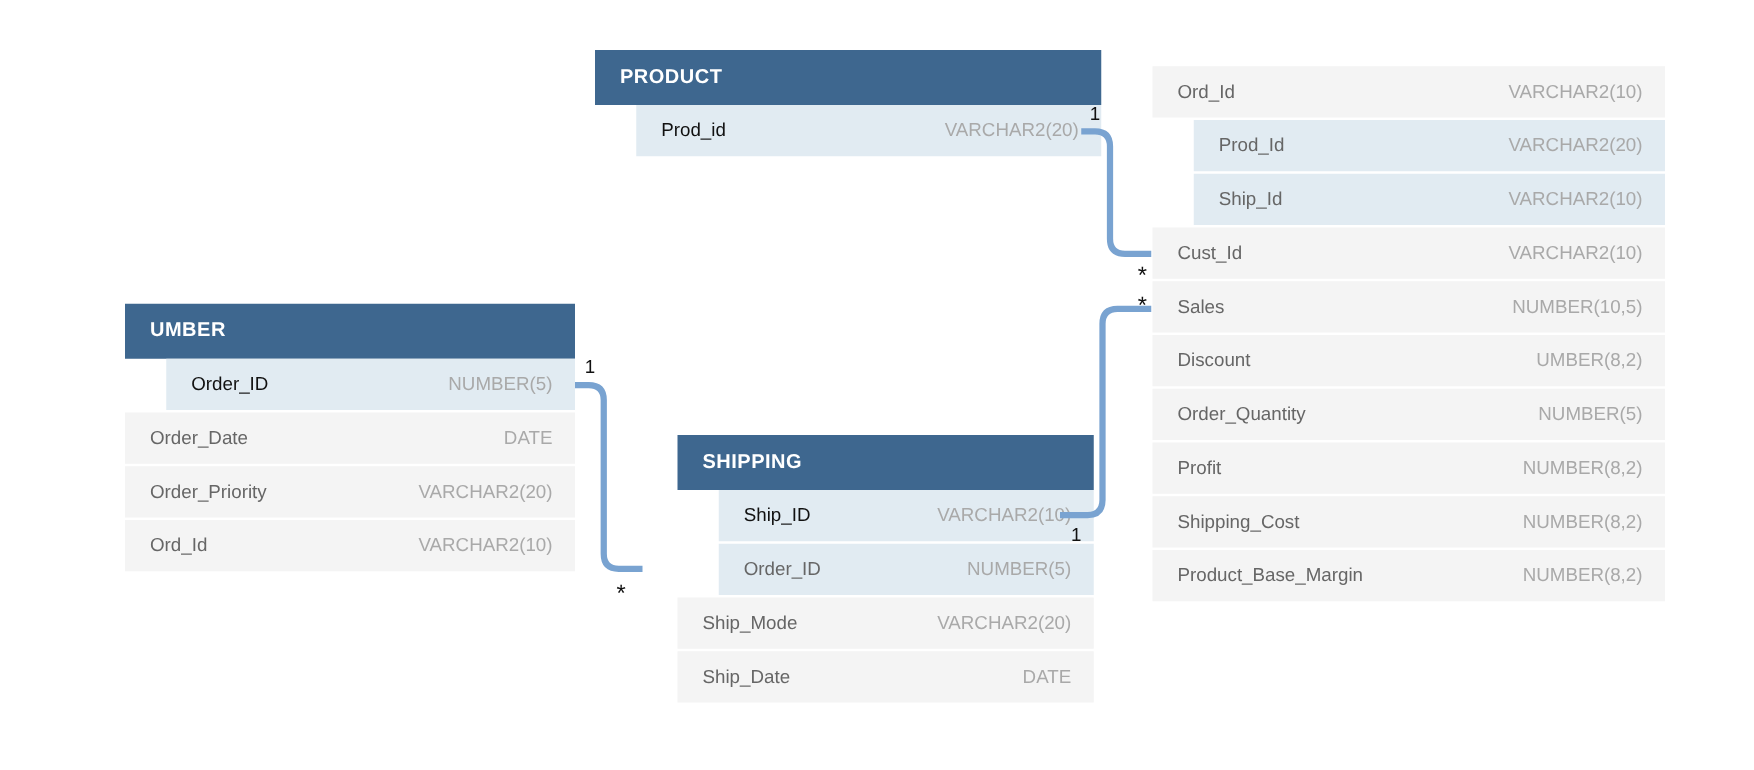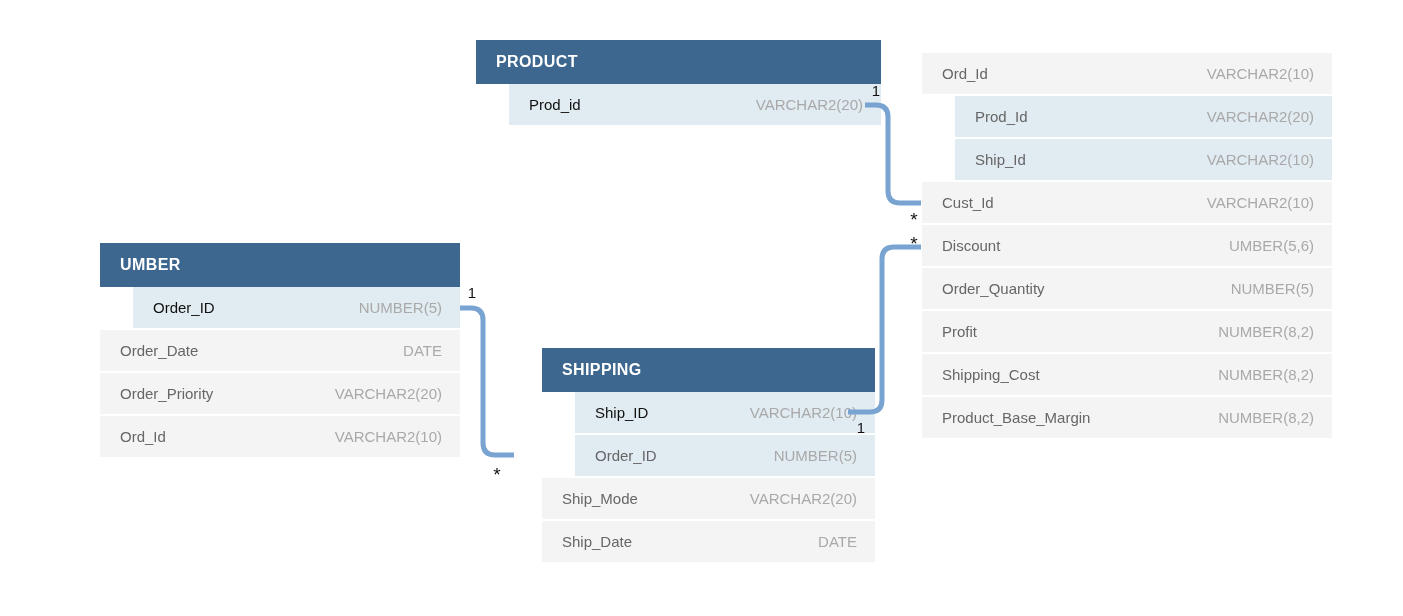--- a/index.html
+++ b/index.html
@@ -71,22 +71,26 @@
         </div>
         <div class="row hl">
           <span class="cname">Ship_Id</span>
           <span class="ctype">VARCHAR2(10)</span>
         </div>
         <div class="row">
           <span class="cname">Cust_Id</span>
           <span class="ctype">VARCHAR2(10)</span>
         </div>
         <div class="row">
+          <span class="cname">Sales</span>
+          <span class="ctype">NUMBER(10,5)</span>
+        </div>
+        <div class="row">
           <span class="cname">Discount</span>
-          <span class="ctype">UMBER(5,6)</span>
+          <span class="ctype">UMBER(8,2)</span>
         </div>
         <div class="row">
           <span class="cname">Order_Quantity</span>
           <span class="ctype">NUMBER(5)</span>
         </div>
         <div class="row">
           <span class="cname">Profit</span>
           <span class="ctype">NUMBER(8,2)</span>
         </div>
         <div class="row">

